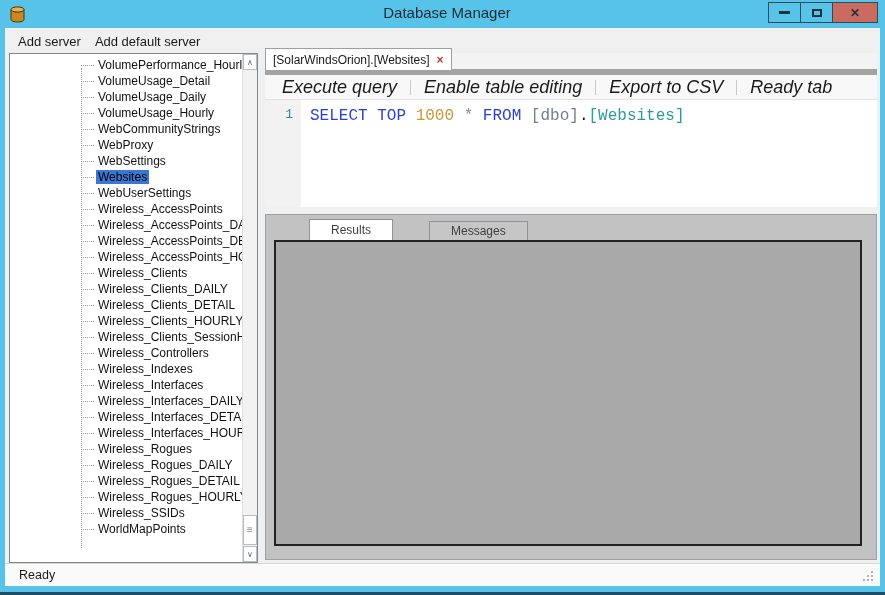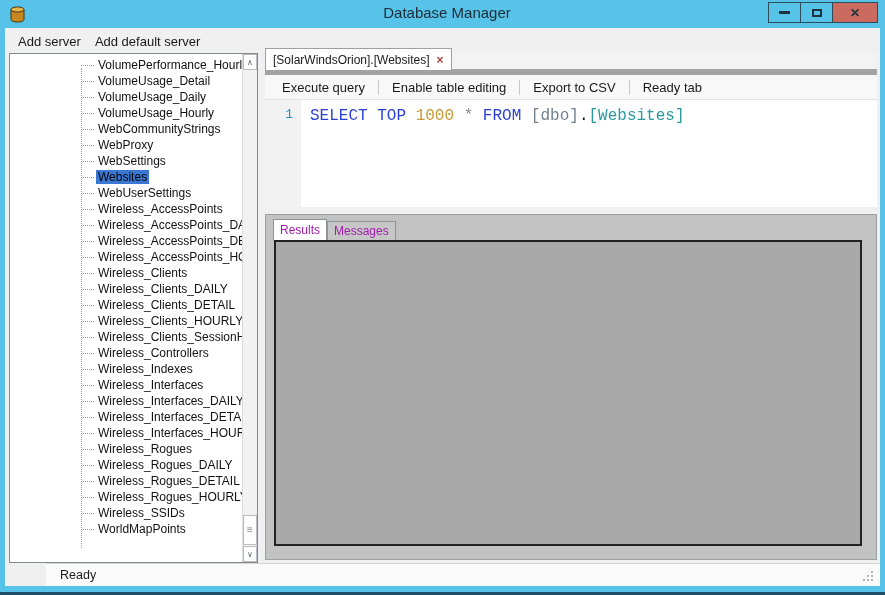--- a/index.html
+++ b/index.html
@@ -60,51 +60,51 @@
 
   .tabstrip { height:22px; display:flex; align-items:flex-end; background:#f3f3f3;
     border-bottom:6px solid #a3a3a3; }
   .qtab { height:22px; background:#fff; border:1px solid #9aa0a5; border-bottom:none;
     display:flex; align-items:center; gap:7px; padding:0 7px; font-size:12px;
     color:#1a1a1a; margin-bottom:-1px; }
   .tab-close { color:var(--tab-close,#b0413d); font-weight:bold; font-size:12px; }
 
   .qtoolbar { height:25px; background:#f8f8f8; border-bottom:1px solid #e2e2e2;
     display:flex; align-items:center; padding-left:6px; }
-  .qt-item { padding:0 11px; font-size:13px; color:#1a1a1a; }
+  .qt-item { padding:0 11px; font-size:18px; color:#1a1a1a;font-style:italic; }
   .qt-sep { width:1px; height:15px; background:#c9c9c9; margin:0 2px; }
 
   .editor { height:107px; background:#fff; display:flex; }
   .gutter { width:36px; background:#f2f2f2; text-align:right;
     padding:7px 8px 0 0; font-family:"Liberation Mono", monospace; font-size:13px;
     color:var(--linenum,#2b91af); }
   .code { flex:1; padding:7px 0 0 9px; font-family:"Liberation Mono", monospace;
     font-size:16px; white-space:pre; }
   .tok-keyword { color:var(--keyword,#2b3fd4); }
   .tok-number  { color:var(--number,#c79a34); }
   .tok-operator{ color:var(--operator,#8a8a8a); }
   .tok-schema  { color:var(--schema,#708090); }
   .tok-object  { color:var(--object,#2b9aa0); }
   .tok-plain   { color:#1a1a1a; }
 
   .splitter-h { height:7px; }
 
   .results-panel { flex:1; background:#c2c2c2; border:1px solid #9aa0a5;
     display:flex; flex-direction:column; padding:4px 0 0 7px; margin-bottom:3px; min-height:0; }
   .rtabs { display:flex; height:21px; align-items:flex-end; }
-  .rtab { padding:0 6px; font-size:12px; color:#a21caf; border:1px solid #8f9396;
-    border-bottom:none; display:flex; align-items:center; }
+  .rtab { padding:0 21px; font-size:12px; color:#404040; border:1px solid #8f9396;
+    border-bottom:none; display:flex; align-items:center;margin-left:36px; }
   .rtab.active { background:#fff; height:21px; z-index:2; }
   .rtab.inactive { background:#c6c6c6; height:19px; }
   .results-grid { flex:1; margin:0 14px 13px 1px; background:#a9a9a9;
     border:2px solid #222; }
 
   
   .statusbar { height:23px; background:#fafafa; border-top:1px solid #d6d6d6;
-    display:flex; align-items:center; padding-left:14px; position:relative;margin-left:41px; }
+    display:flex; align-items:center; padding-left:14px; position:relative; }
   .status-text { font-size:12.5px; color:#1a1a1a; }
   .resize-grip { position:absolute; right:7px; bottom:5px; width:2px; height:2px;
     background:#b2b2b2;
     box-shadow:-4px 0 #b2b2b2, -8px 0 #b2b2b2, 0 -4px #b2b2b2, -4px -4px #b2b2b2, 0 -8px #b2b2b2; }
 </style>
 </head>
 <body>
 
 <div class="window">
 

